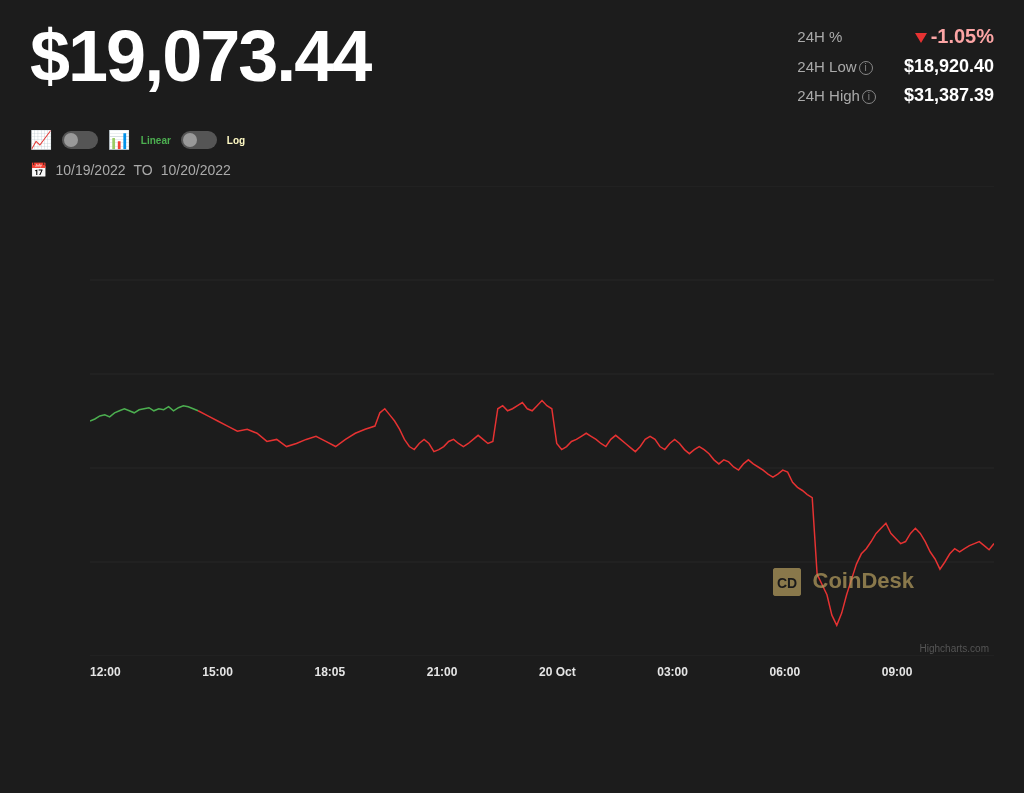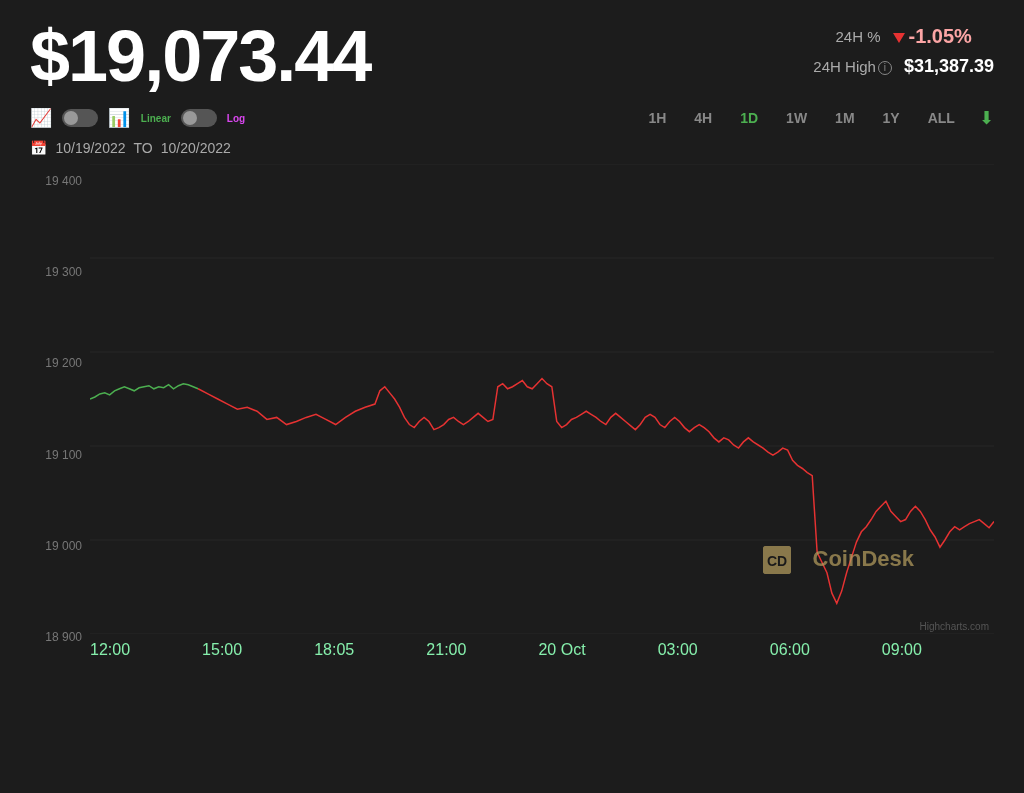--- a/index.html
+++ b/index.html
@@ -30,23 +30,23 @@
       color: #fff;
       letter-spacing: -2px;
       line-height: 1;
     }
     .stats-panel {
       text-align: right;
       padding-top: 5px;
     }
     .stat-row {
       display: flex;
-      justify-content: center;
-      align-items: center;
-      gap: 12px;
+      justify-content: space-between;
+      align-items: center;
+      gap: 28px;
       margin-bottom: 8px;
     }
     .stat-label {
       color: #aaa;
       font-size: 15px;
     }
     .stat-value {
       font-size: 18px;
       font-weight: 700;
       color: #fff;
@@ -118,21 +118,21 @@
       color: #888;
       font-size: 18px;
       cursor: pointer;
     }
     .scale-label {
       color: #4caf50;
       font-size: 10px;
       font-weight: 600;
     }
     .scale-label.inactive {
-      color: #d946ef;
+      color: #fef9c3;
     }
     .time-controls {
       display: flex;
       align-items: center;
       gap: 20px;
     }
     .time-btn {
       color: #888;
       font-size: 14px;
       font-weight: 600;
@@ -192,22 +192,23 @@
       position: absolute;
       bottom: 0;
       left: 60px;
       right: 0;
       height: 28px;
       display: flex;
       justify-content: space-between;
       align-items: center;
     }
     .x-label {
-      color: #86efac;
-      font-size: 16px;
+      color: #e5e5e5;
+      font-size: 12px;
+      font-weight: bold;
     }
     .grid-line {
       stroke: #333;
       stroke-width: 0.5;
     }
     .chart-line {
       fill: none;
       stroke-width: 1.5;
     }
     .highcharts-credit {
@@ -233,20 +234,26 @@
 
 <div class="container">
   <div class="top-section">
     <div class="price-main">$19,073.44</div>
     <div class="stats-panel">
       <div class="stat-row">
         <span class="stat-label">24H %</span>
         <span class="stat-value negative">
           <span class="triangle-down"></span><span>-1.05%</span>
         </span>
+      </div>
+      <div class="stat-row">
+        <span class="stat-label">
+          <span>24H Low</span><span class="info-icon">i</span>
+        </span>
+        <span class="stat-value">$18,920.40</span>
       </div>
       <div class="stat-row">
         <span class="stat-label">
           <span>24H High</span><span class="info-icon">i</span>
         </span>
         <span class="stat-value">$31,387.39</span>
       </div>
     </div>
   </div>
 
@@ -256,48 +263,30 @@
       <div class="toggle-switch">
         <div class="knob"></div>
       </div>
       <span class="bar-icon">📊</span>
       <span class="scale-label">Linear</span>
       <div class="toggle-switch">
         <div class="knob"></div>
       </div>
       <span class="scale-label inactive">Log</span>
     </div>
-    <div class="time-controls">
-      <span class="time-btn">1H</span>
-      <span class="time-btn">4H</span>
-      <span class="time-btn active">1D</span>
-      <span class="time-btn">1W</span>
-      <span class="time-btn">1M</span>
-      <span class="time-btn">1Y</span>
-      <span class="time-btn">ALL</span>
-      <span class="download-icon">⬇</span>
-    </div>
   </div>
 
   <div class="date-range">
     <span class="calendar-icon">📅</span>
     <span>10/19/2022</span>
     <span>TO</span>
     <span>10/20/2022</span>
   </div>
 
   <div class="chart-area">
-    <div class="chart-labels-y">
-      <span class="y-label">19 400</span>
-      <span class="y-label">19 300</span>
-      <span class="y-label">19 200</span>
-      <span class="y-label">19 100</span>
-      <span class="y-label">19 000</span>
-      <span class="y-label">18 900</span>
-    </div>
 
     <div class="chart-svg-container">
       <svg width="100%" height="100%" viewBox="0 0 920 460" preserveAspectRatio="none">
 
         <line x1="0" y1="0" x2="920" y2="0" class="grid-line"></line>
         <line x1="0" y1="92" x2="920" y2="92" class="grid-line"></line>
         <line x1="0" y1="184" x2="920" y2="184" class="grid-line"></line>
         <line x1="0" y1="276" x2="920" y2="276" class="grid-line"></line>
         <line x1="0" y1="368" x2="920" y2="368" class="grid-line"></line>
         <line x1="0" y1="460" x2="920" y2="460" class="grid-line"></line>
@@ -483,21 +472,21 @@
       <span class="x-label">18:05</span>
       <span class="x-label">21:00</span>
       <span class="x-label">20 Oct</span>
       <span class="x-label">03:00</span>
       <span class="x-label">06:00</span>
       <span class="x-label">09:00</span>
       <span class="x-label"></span>
     </div>
 
     <div class="coindesk-watermark">
-      <span style="display:inline-block;width:28px;height:28px;background:#b8a060;border-radius:3px;vertical-align:middle;margin-right:15px;position:relative;">
+      <span style="display:inline-block;width:28px;height:28px;background:#b8a060;border-radius:3px;vertical-align:middle;margin-right:5px;position:relative;">
         <svg width="28" height="28" viewBox="0 0 28 28">
           <rect width="28" height="28" rx="3" fill="#b8a060"></rect>
           <text x="4" y="20" font-size="14" fill="#1a1a1a" font-weight="bold">CD</text>
         </svg>
       </span>
       <span>CoinDesk</span>
     </div>
 
     <div class="highcharts-credit">Highcharts.com</div>
   </div>

